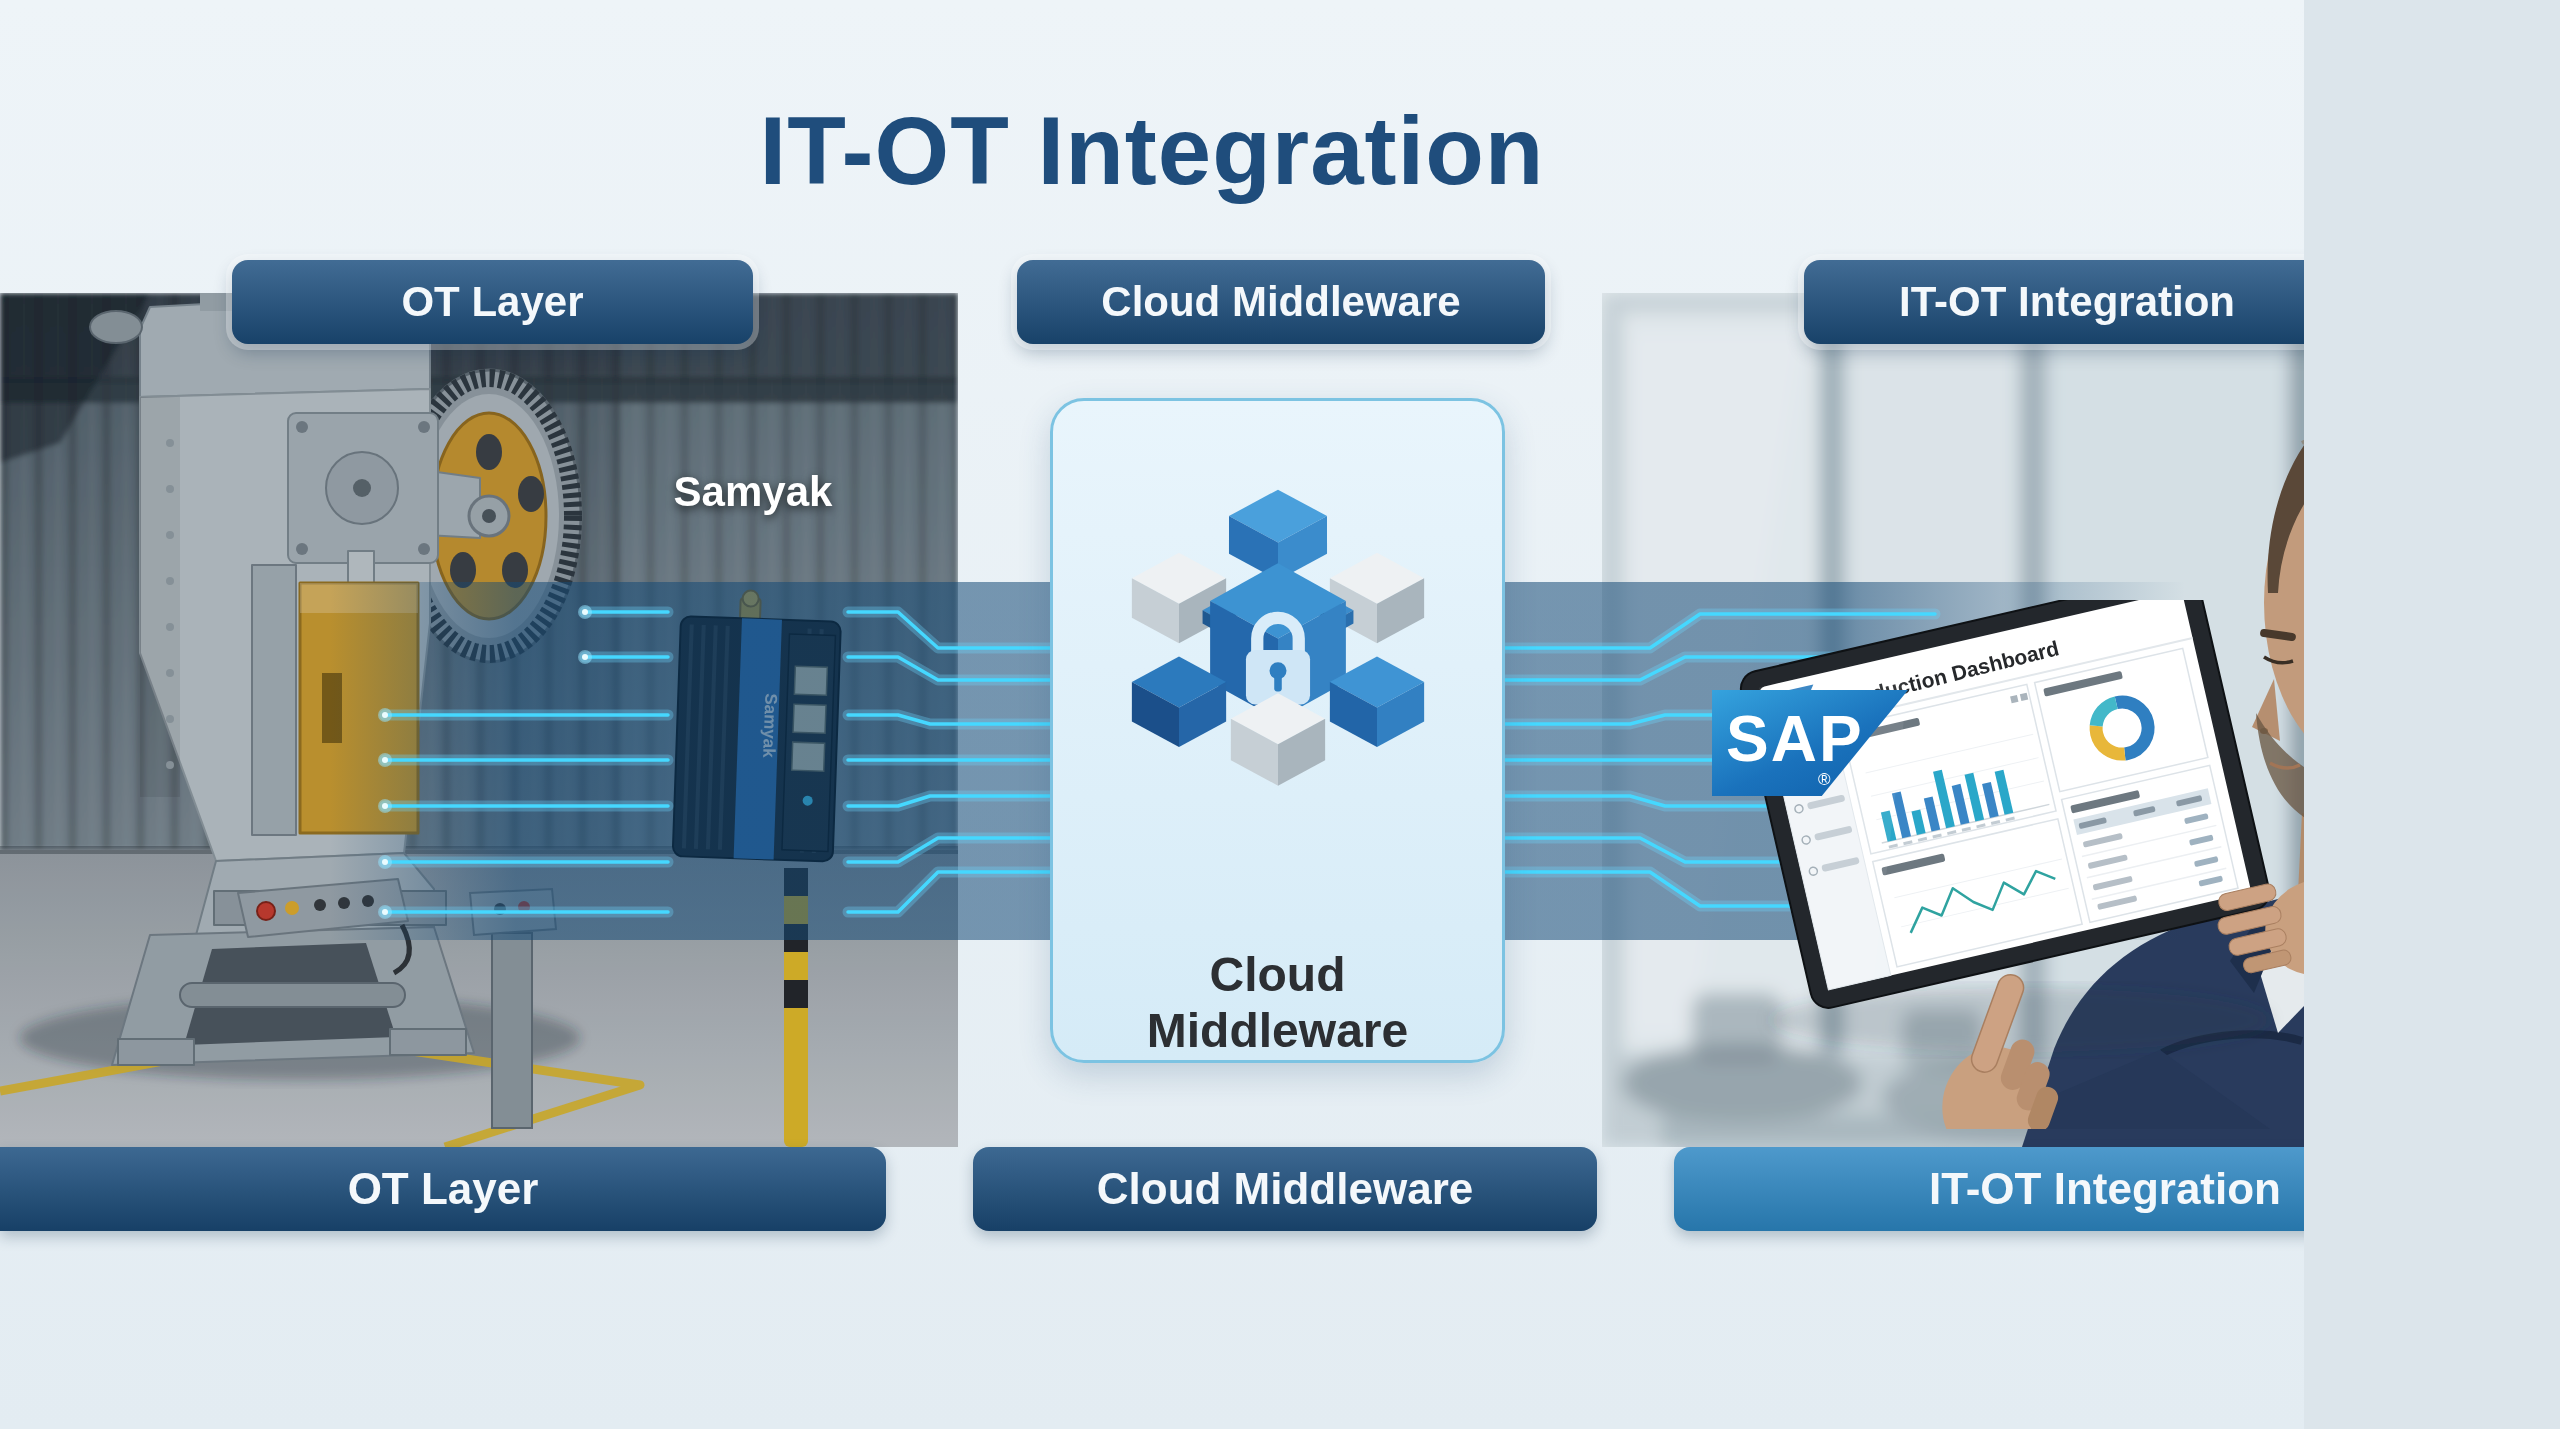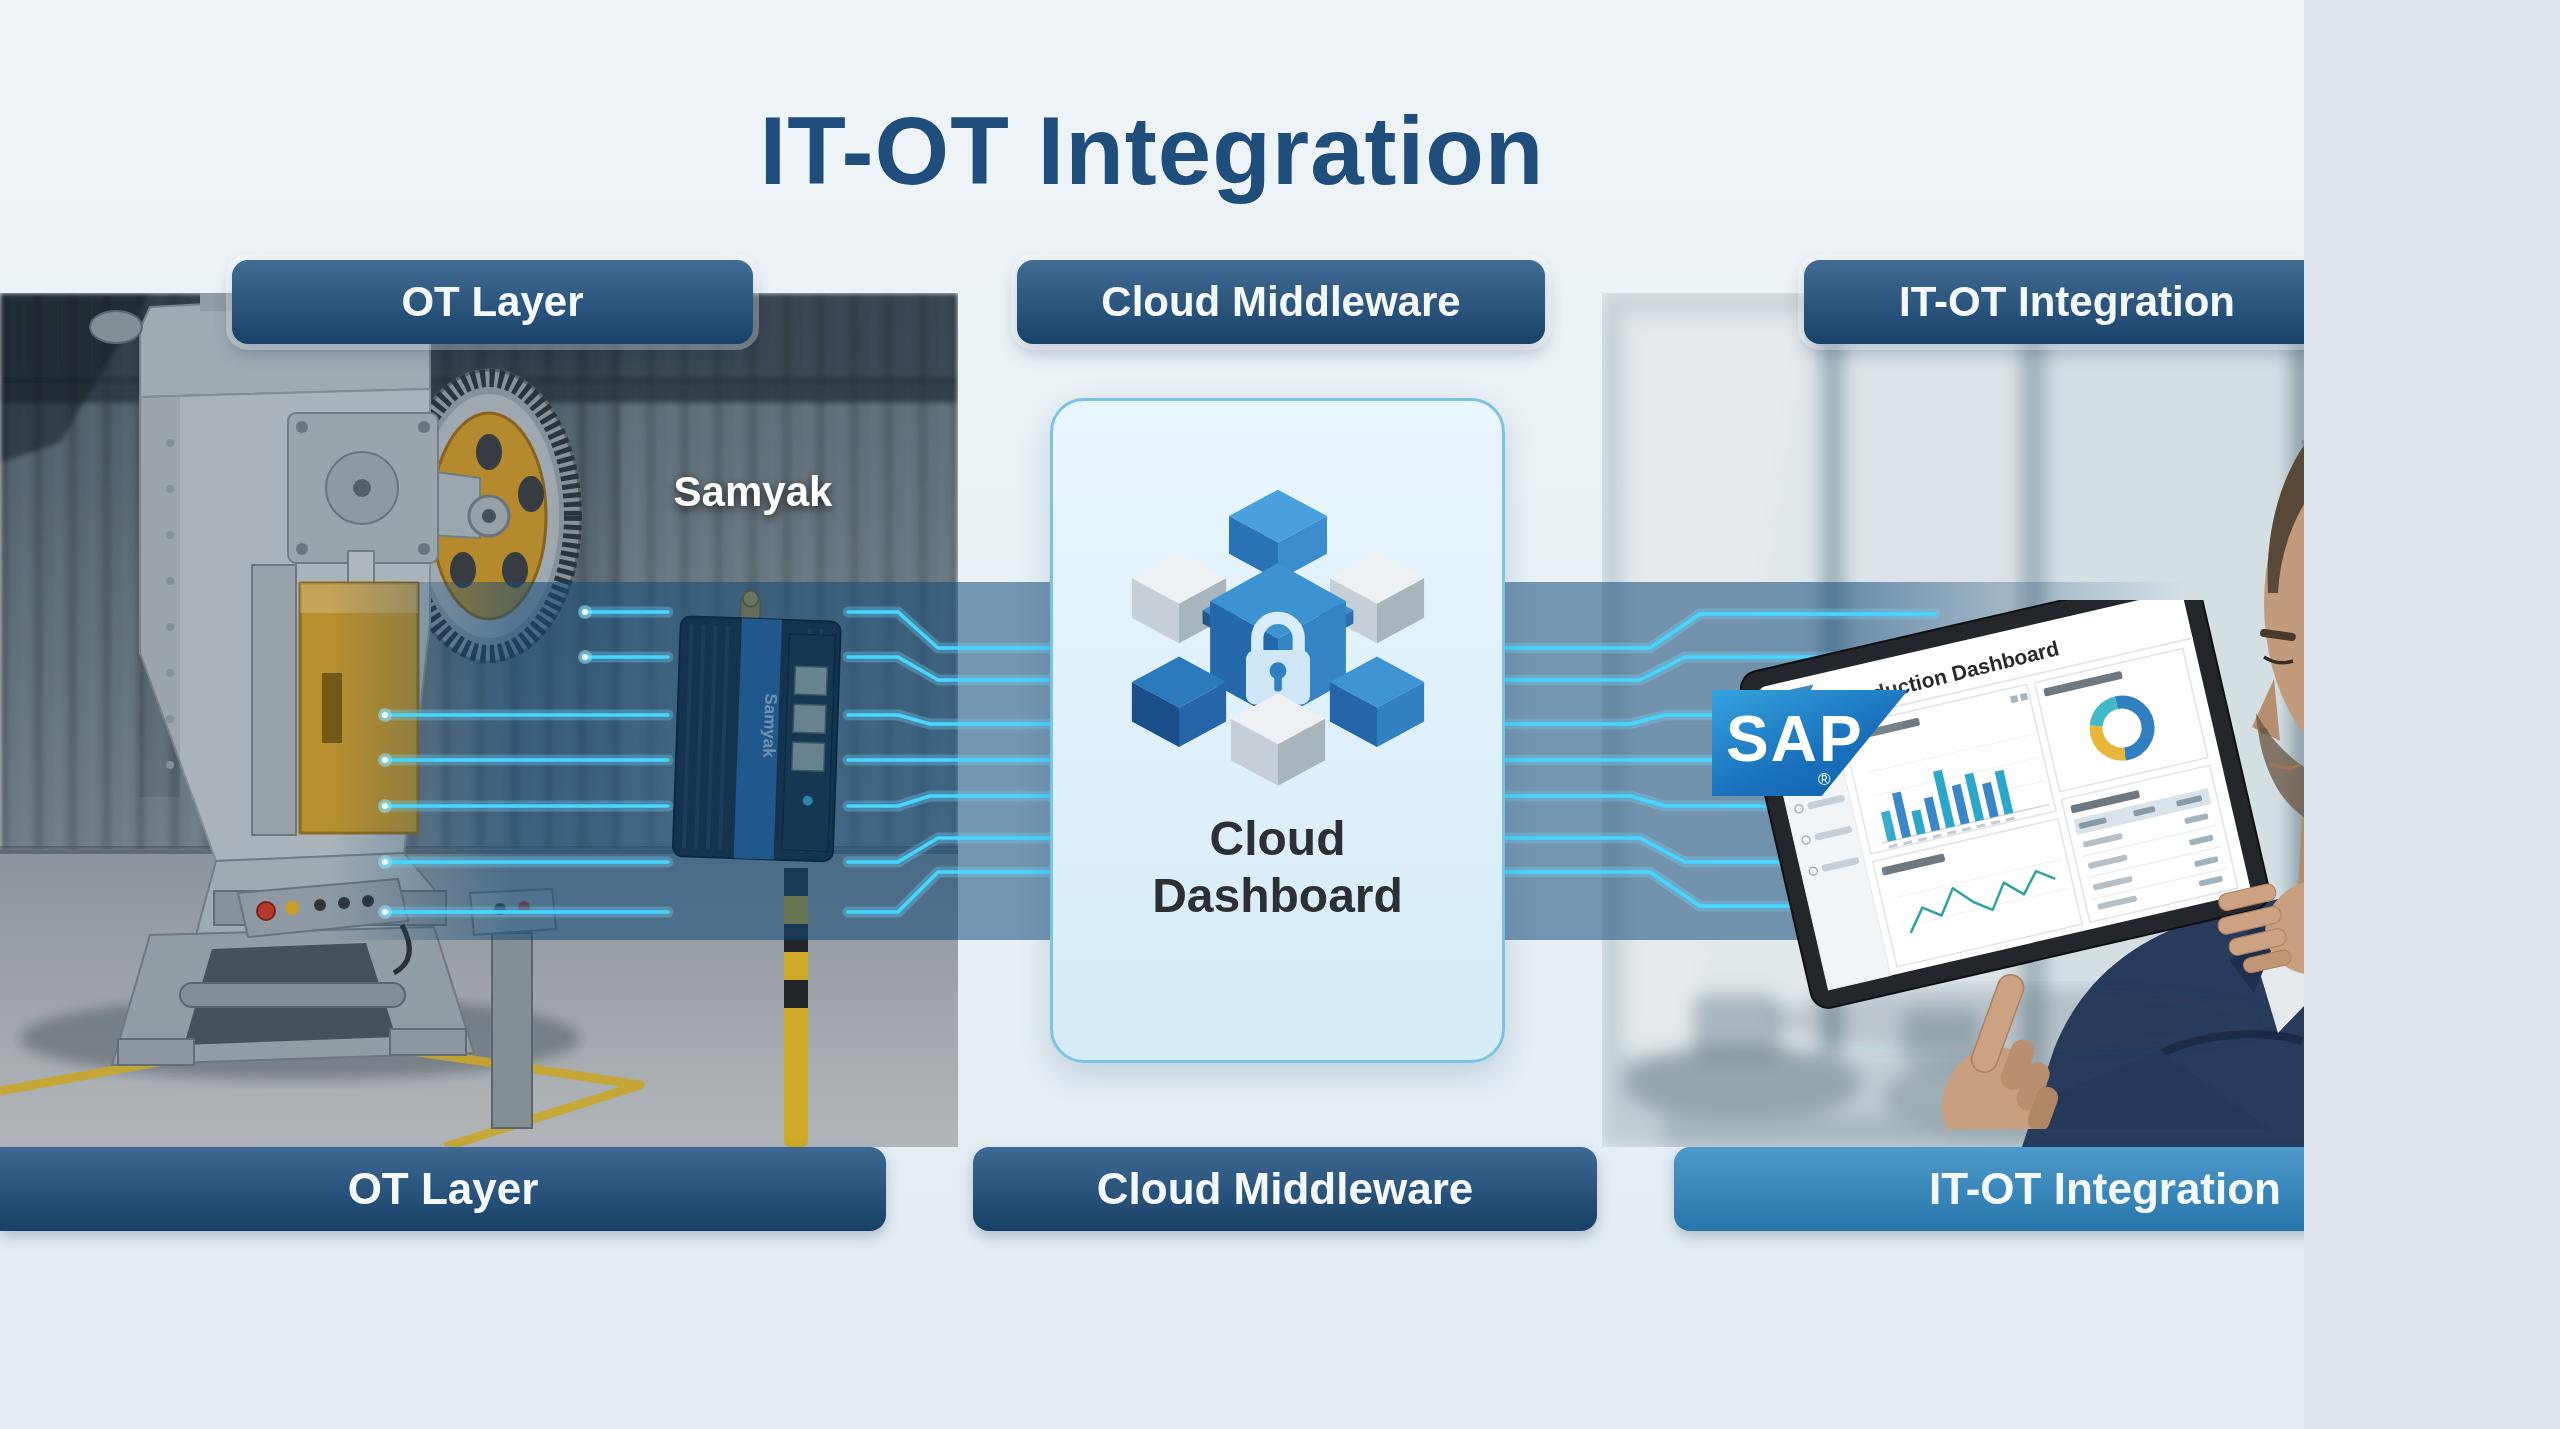--- a/index.html
+++ b/index.html
@@ -24,21 +24,21 @@
   .photo.right{left:1602px;}
 
   .band{position:absolute;left:330px;top:582px;width:1855px;height:358px;z-index:2;
     background:linear-gradient(90deg,rgba(21,74,118,0) 0%,var(--band-blue) 10%,var(--band-blue) 82%,rgba(21,74,118,0) 100%);}
 
   .traces{position:absolute;left:0;top:0;z-index:3;}
 
   .cloud-card{position:absolute;left:1050px;top:398px;width:455px;height:665px;border-radius:34px;z-index:4;
     background:linear-gradient(180deg,var(--card-bg-top),var(--card-bg-bottom));
     border:3px solid var(--card-border);box-shadow:0 12px 32px rgba(40,80,120,.20);
-    display:flex;flex-direction:column;align-items:center;box-sizing:border-box;}
+    display:flex;flex-direction:column;align-items:center;box-sizing:border-box;justify-content:space-between;}
   .cube-icon{margin-top:66px;}
   .cloud-label{margin-top:14px;text-align:center;font-size:48px;font-weight:bold;color:#2c2f33;line-height:1.18;}
   .cloud-label span{display:block;}
 
   .gateway-label{position:absolute;left:600px;top:466px;width:306px;text-align:center;z-index:6;
     color:#ffffff;font-weight:bold;font-size:42px;line-height:1.22;text-shadow:0 3px 10px rgba(0,0,0,.65);}
   .gateway-label span{display:block;}
 
   .tablet-layer{position:absolute;left:1730px;top:600px;z-index:5;}
 
@@ -363,21 +363,21 @@
 
         <g>
             <polygon points="180,240 230,267 180,294 130,267" fill="#eef1f3"></polygon>
            <polygon points="130,267 180,294 180,338 130,311" fill="#c6cfd5"></polygon>
            <polygon points="230,267 180,294 180,338 230,311" fill="#a9b5bd"></polygon>
           </g>
       </g>
     </svg>
     <div class="cloud-label">
       <span>Cloud</span>
-      <span>Dashboard</span>
+      <span>Middleware</span>
     </div>
   </div>
 
   <svg class="tablet-layer" width="700" height="529" viewBox="0 0 700 529">
     <defs>
         <filter id="fb8t">
           <feGaussianBlur stdDeviation="8"></feGaussianBlur>
         </filter>
       </defs>
     <ellipse cx="290" cy="420" rx="250" ry="32" fill="rgba(40,60,80,0.18)" filter="url(#fb8t)"></ellipse>

